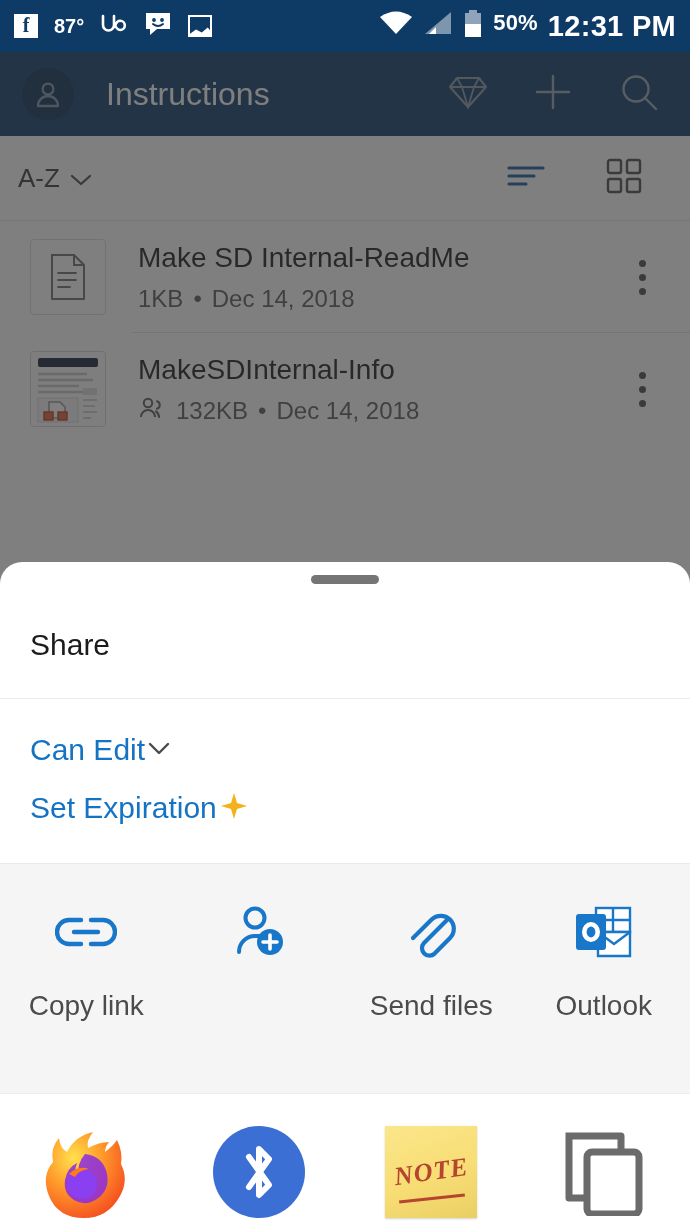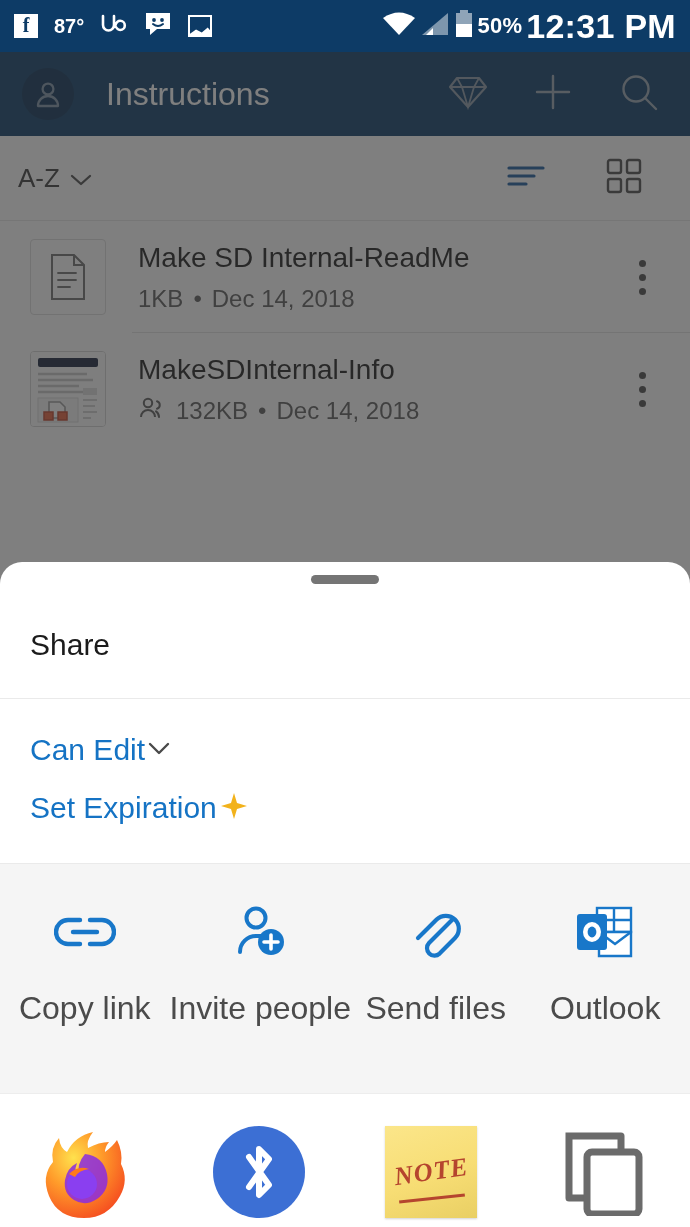--- a/index.html
+++ b/index.html
@@ -15,24 +15,24 @@
   #app-background {
     position:absolute; left:0; top:0; width:690px; height:1227px;
     background:#ffffff;
   }
   #statusbar {
     height:52px; background:#0d3b66; position:relative;
     display:flex; align-items:center; justify-content:space-between;
     padding:0 14px;
   }
   .sb-left { display:flex; align-items:center; gap:16px; }
-  .sb-right { display:flex; align-items:center; gap:4px; }
+  .sb-right { display:flex; align-items:flex-start; gap:10px; }
   .sb-text { color:#fff; font-size:22px; font-weight:bold; letter-spacing:.2px; }
   .sb-temp { color:#fff; font-size:20px; font-weight:bold; }
-  .sb-time { color:#fff; font-size:34px; font-weight:bold; letter-spacing:.3px; }
+  .sb-time { color:#fff; font-size:29px; font-weight:bold; letter-spacing:.3px; }
   .fb-icon {
     width:24px; height:24px; background:#fff; color:#0d3b66;
     font-weight:bold; font-size:20px; line-height:23px; text-align:center;
     font-family:"Liberation Serif", serif;
   }
   .img-icon { width:24px; height:22px; border:2px solid #fff; position:relative; overflow:hidden; }
   .img-icon:after {
     content:""; position:absolute; bottom:0; left:-2px; width:26px; height:9px;
     background:#fff; clip-path:polygon(0 100%, 30% 40%, 52% 72%, 75% 18%, 100% 100%);
   }
@@ -100,21 +100,21 @@
 
   #actions-strip {
     background:#f5f5f5; height:230px; display:flex; align-items:flex-start;
     border-bottom:1px solid #ededed;
   }
   .action {
     flex:1 1 0; display:flex; flex-direction:column; align-items:center;
     padding-top:40px; gap:30px;
   }
   .action-ic { height:56px; display:flex; align-items:center; justify-content:center; }
-  .action-label { font-size:32px; color:#4b4b4b; white-space:nowrap; }
+  .action-label { font-size:28px; color:#4b4b4b; white-space:nowrap; }
 
   #apps-strip { background:#ffffff; height:120px; display:flex; padding-top:32px; }
   .app-tile { flex:1 1 0; display:flex; flex-direction:column; align-items:center; }
   .app-ic { width:96px; height:96px; display:flex; align-items:center; justify-content:center; }
 
   .bt-circle {
     width:92px; height:92px; border-radius:50%; background:#3c6fd4;
     display:flex; align-items:center; justify-content:center;
   }
   .note-icon {
@@ -339,21 +339,20 @@
 
     <div class="action">
       <span class="action-ic">
         <svg width="56" height="52" viewBox="0 0 56 52">
             <circle cx="24" cy="12" r="9.5" fill="none" stroke="#1877c9" stroke-width="4"></circle>
             <path d="M8 46 a16 16 0 0 1 16 -16 h6" fill="none" stroke="#1877c9" stroke-width="4" stroke-linecap="round"></path>
             <circle cx="39" cy="36" r="13" fill="#1877c9"></circle>
             <path d="M39 29 V43 M32 36 H46" stroke="#ffffff" stroke-width="3.6" stroke-linecap="round"></path>
           </svg>
       </span>
-      <span class="action-label">Invite people</span>
     </div>
 
     <div class="action">
       <span class="action-ic">
         <svg width="54" height="54" viewBox="0 0 54 54">
             <path d="M44 14 L20 38 a7.5 7.5 0 0 0 10.6 10.6 L46 33 a13 13 0 0 0 -18.4 -18.4 L9 33" fill="none" stroke="#1877c9" stroke-width="4.2" stroke-linecap="round" stroke-linejoin="round"></path>
           </svg>
       </span>
       <span class="action-label">Send files</span>
     </div>

